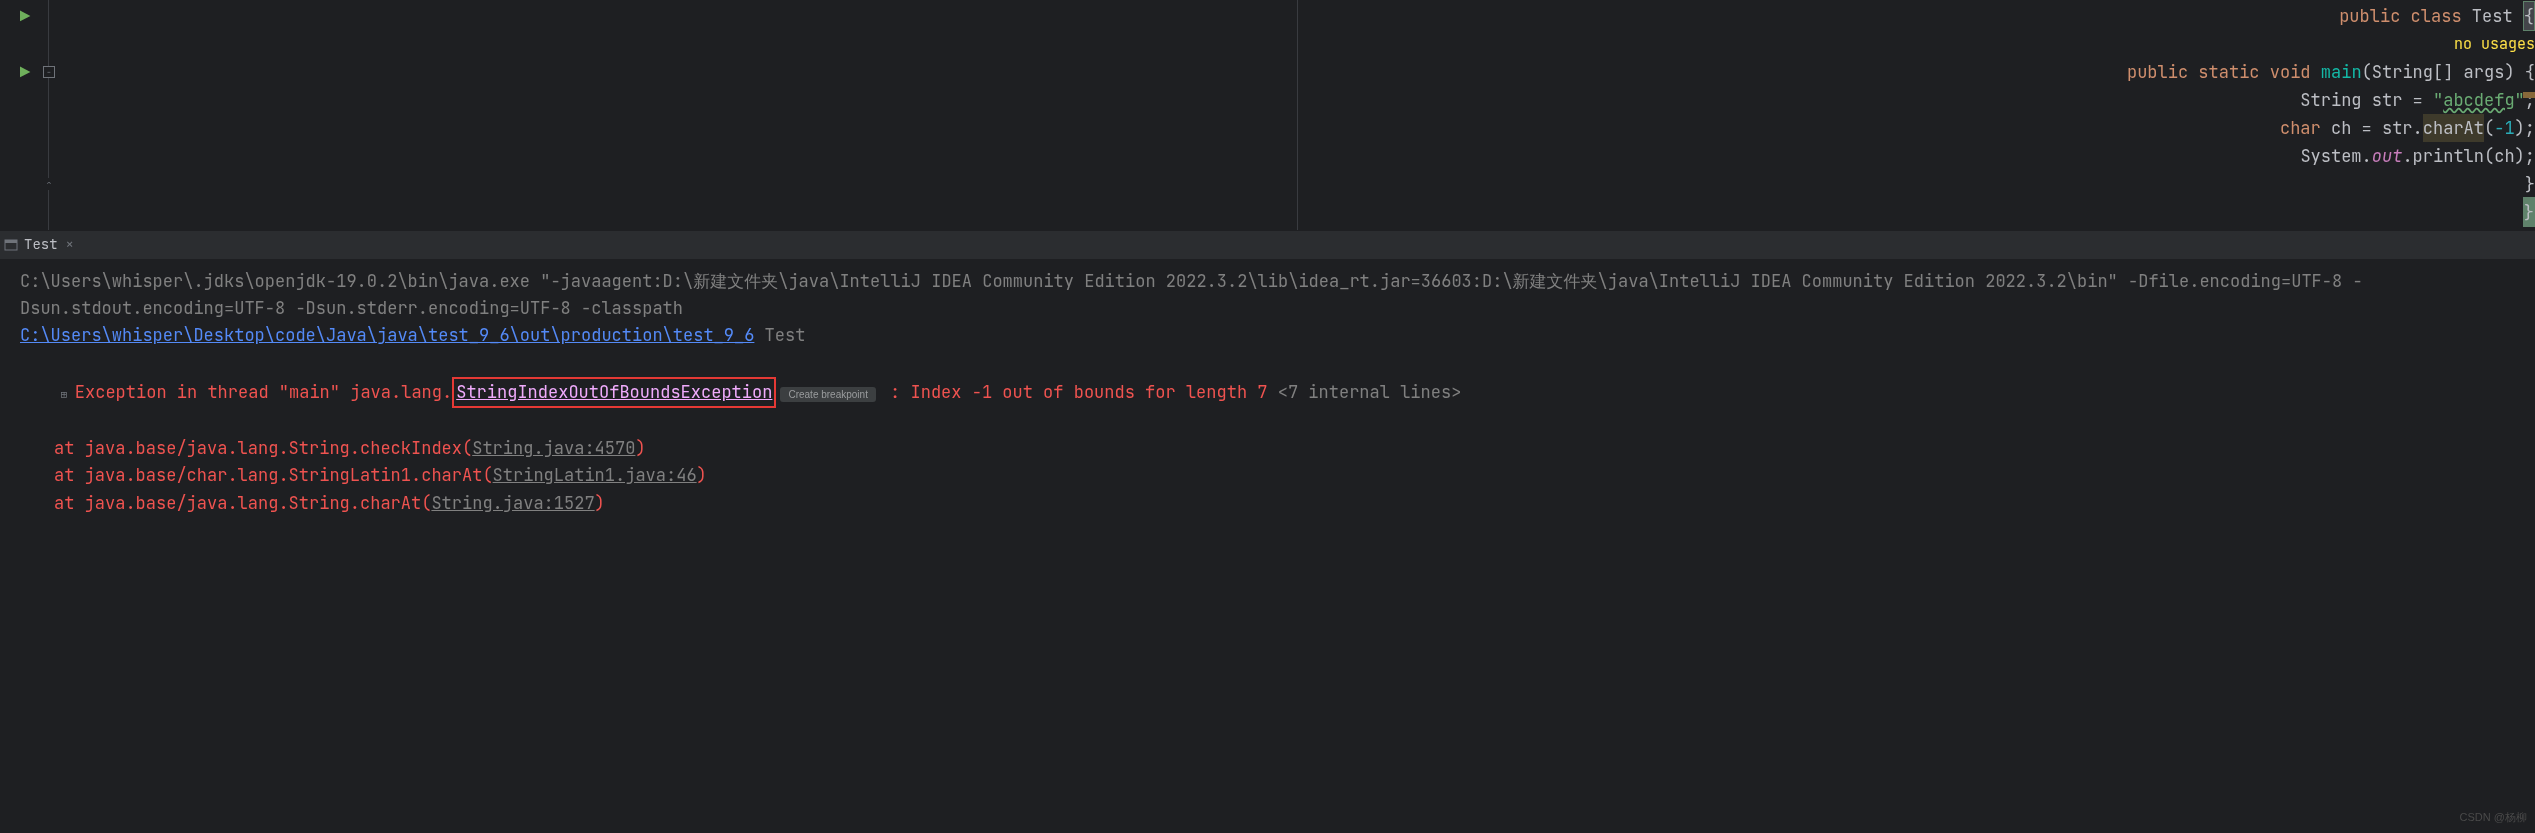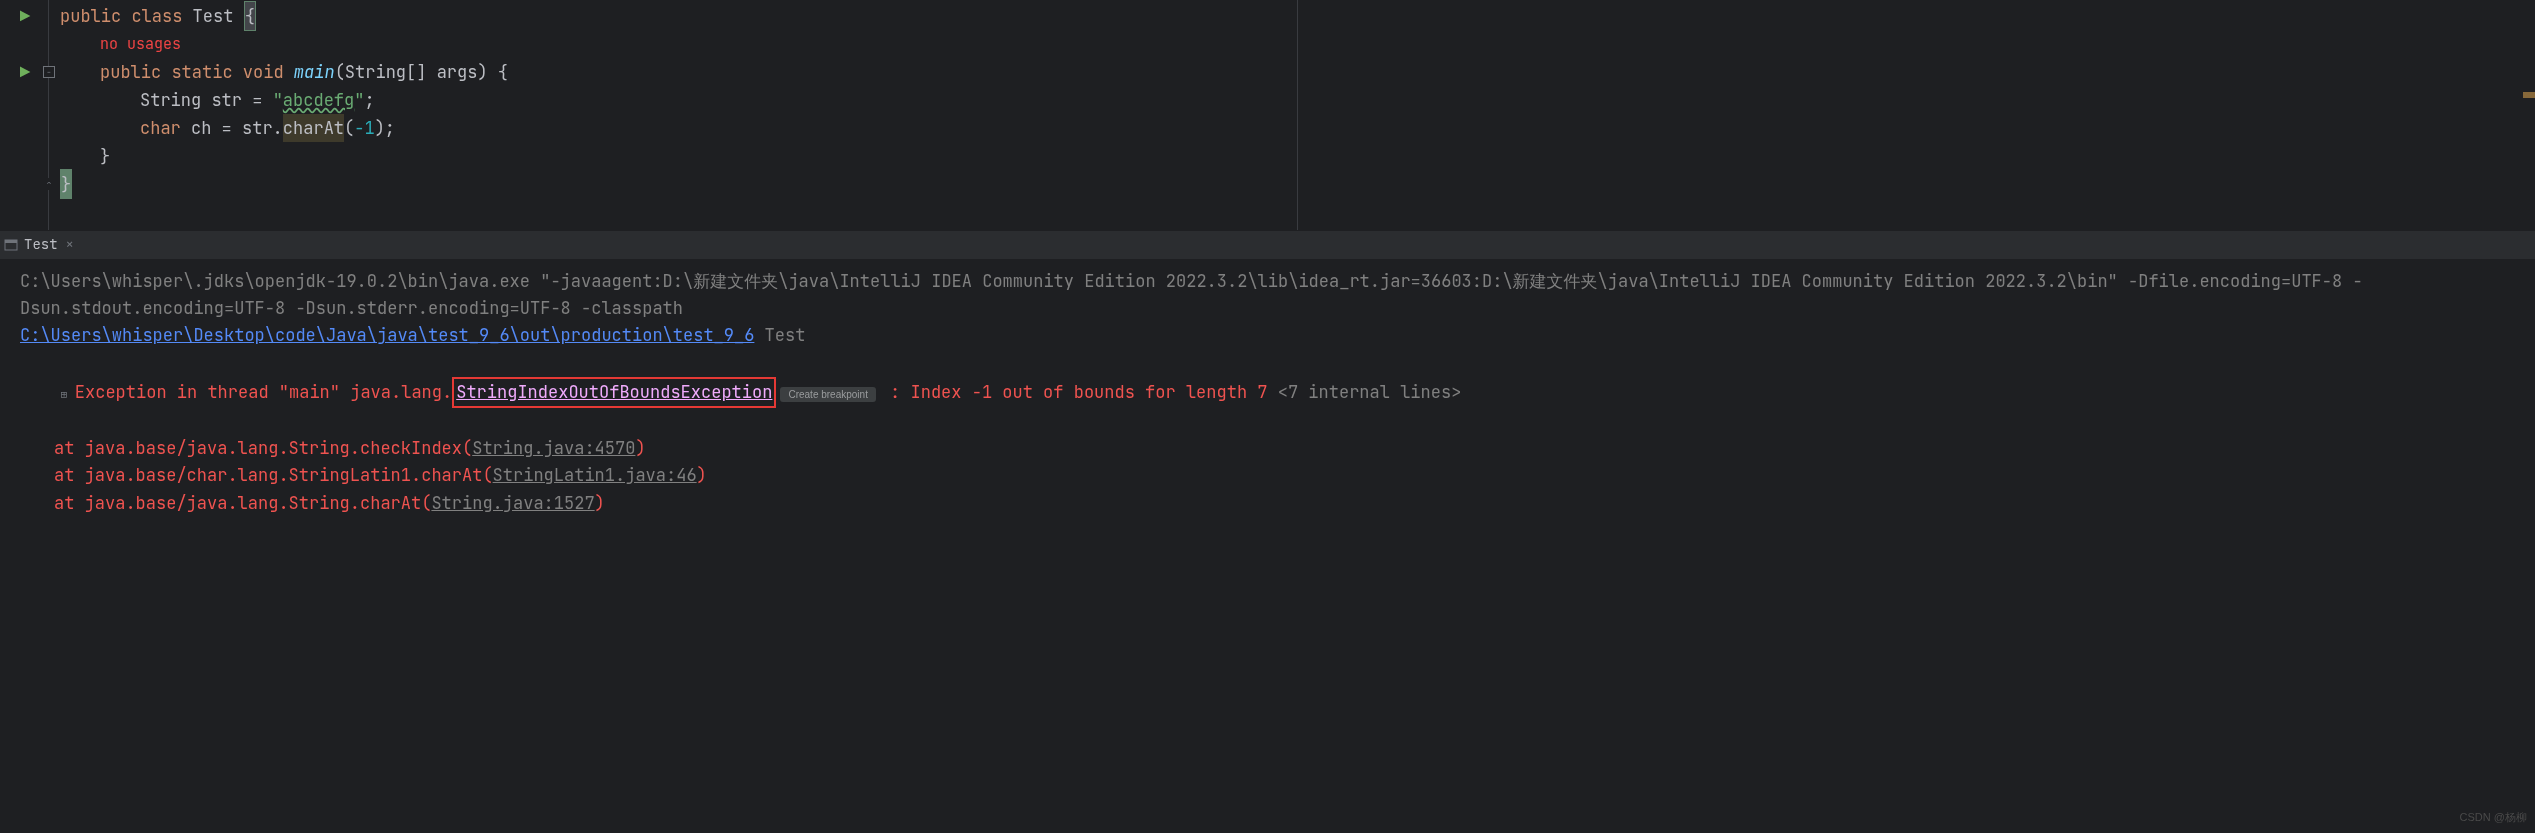--- a/index.html
+++ b/index.html
@@ -41,29 +41,29 @@
       display: flex; align-items: center; justify-content: center;
       font-size: 9px; color: #6f737a; background: #1e1f22;
       position: absolute; left: 43px; z-index: 2;
     }
     .code-content {
       padding-left: 10px;
       padding-top: 2px;
       flex: 1;
       position: relative;
     }
-    .code-line { height: 28px; display: flex; align-items: center; white-space: pre; }
+    .code-line { height: 28px; display: flex; align-items: center; white-space: pre; justify-content: flex-end; }
     .kw { color: #cf8e6d; }
     .cls { color: #bcbec4; }
-    .method { color: #7dd3fc; font-style: italic; }
+    .method { color: #14b8a6; }
     .str { color: #6aab73; }
     .str-underline { text-decoration: underline; text-decoration-color: #6aab73; text-decoration-style: wavy; }
     .num { color: #2aacb8; }
     .static-field { color: #c77dbb; font-style: italic; }
-    .comment-hint { color: #ef4444; font-size: 15px; }
+    .comment-hint { color: #fde047; font-size: 15px; }
     .punct { color: #bcbec4; }
     .brace-match { background: #43454a; border: 1px solid #5f826b; }
     .highlight-warn { background: rgba(190,170,80,0.2); }
     .minimap-marker {
       position: absolute; right: 0; width: 12px; height: 6px;
       background: #87683a; top: 92px;
     }
     .vline { position: absolute; left: 1247px; top: 0; bottom: 0; width: 1px; background: #393b40; }
     .tab-bar {
       height: 30px;
@@ -132,20 +132,21 @@
     <div class="gutter-row"></div>
   </div>
   <div class="fold-line"></div>
   <div class="code-content">
     <div class="vline"></div>
     <div class="code-line"><span class="kw">public</span><span> </span><span class="kw">class</span><span> </span><span class="cls">Test</span><span> </span><span class="punct brace-match">{</span></div>
     <div class="code-line"><span class="indent" style="width:40px;"></span><span class="comment-hint">no usages</span></div>
     <div class="code-line"><span class="indent" style="width:40px;"></span><span class="kw">public</span><span> </span><span class="kw">static</span><span> </span><span class="kw">void</span><span> </span><span class="method">main</span><span class="punct">(String[] args) {</span></div>
     <div class="code-line"><span class="indent" style="width:80px;"></span><span class="cls">String</span><span> </span><span>str</span><span> = </span><span class="str">"</span><span class="str str-underline">abcdefg</span><span class="str">"</span><span class="punct">;</span></div>
     <div class="code-line"><span class="indent" style="width:80px;"></span><span class="kw">char</span><span> </span><span>ch</span><span> = str.</span><span class="highlight-warn">charAt</span><span class="punct">(</span><span class="num">-1</span><span class="punct">);</span></div>
+    <div class="code-line"><span class="indent" style="width:80px;"></span><span>System.</span><span class="static-field">out</span><span class="punct">.println(ch);</span></div>
     <div class="code-line"><span class="indent" style="width:40px;"></span><span class="punct">}</span></div>
     <div class="code-line"><span class="punct brace-match" style="background:#5f826b;">}</span></div>
     <div class="minimap-marker"></div>
   </div>
 </div>
 
 <div class="tab-bar">
   <span class="tab-icon">
     <svg width="14" height="14" viewBox="0 0 14 14">
         <rect x="1" y="2" width="12" height="10" fill="none" stroke="#6f737a" stroke-width="1"></rect>

